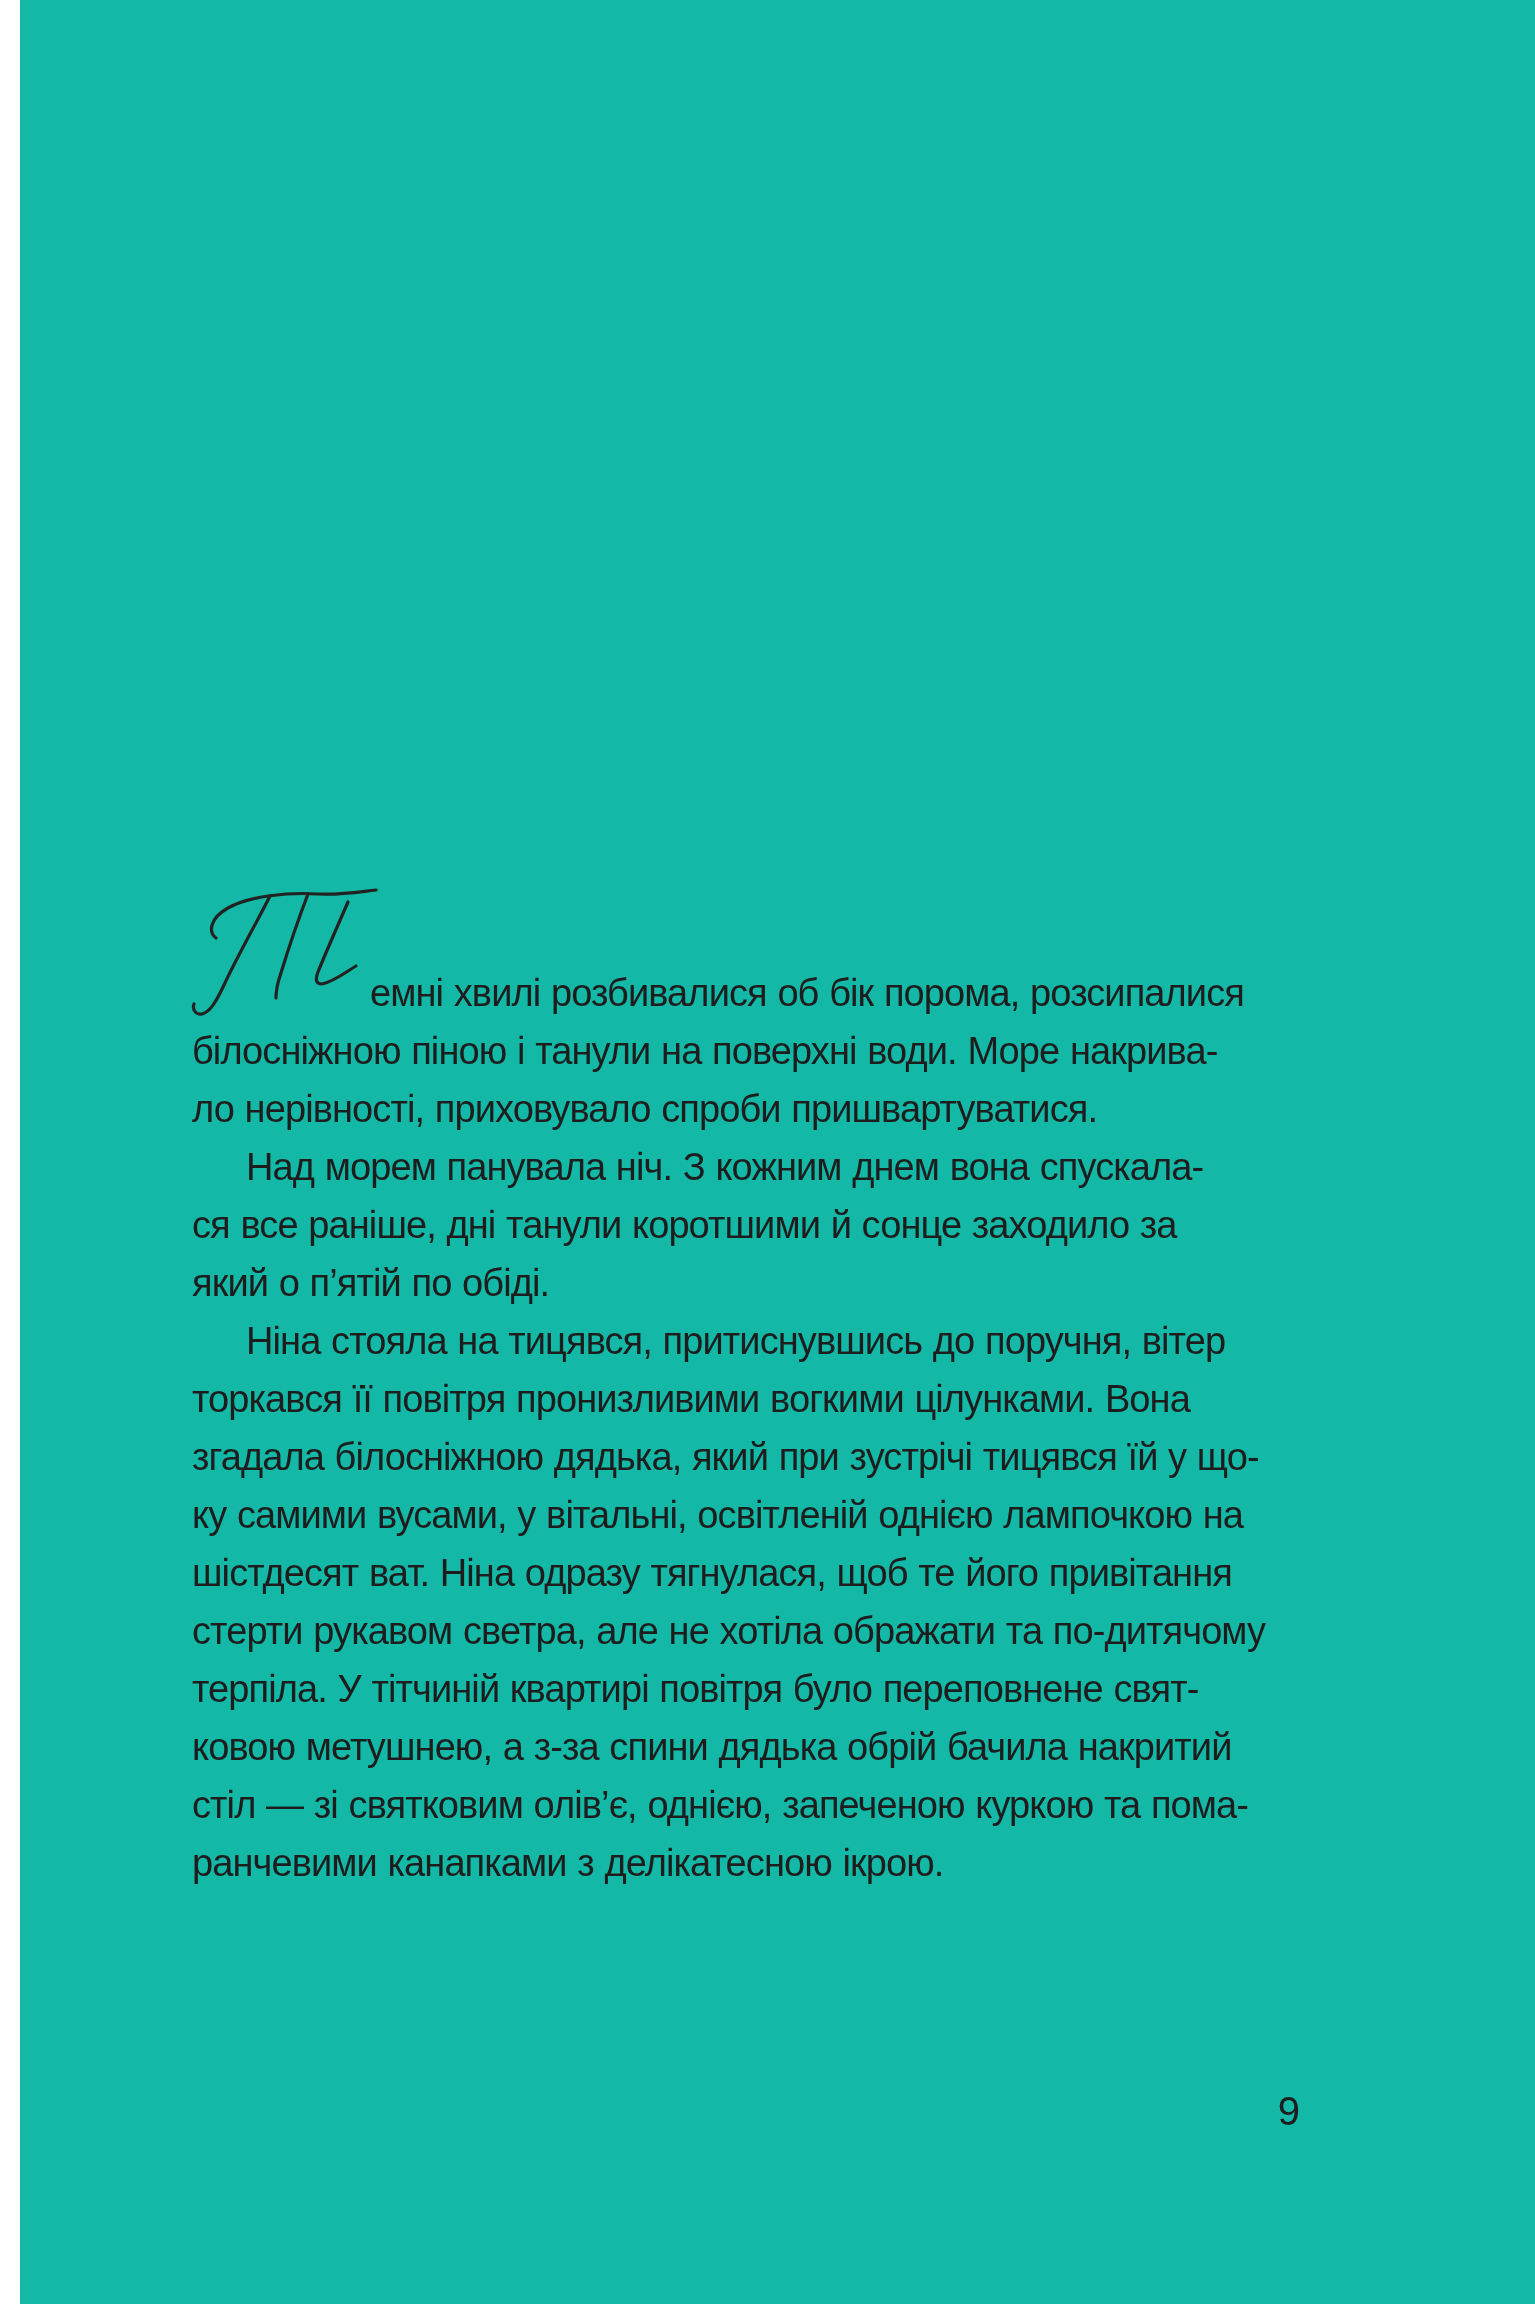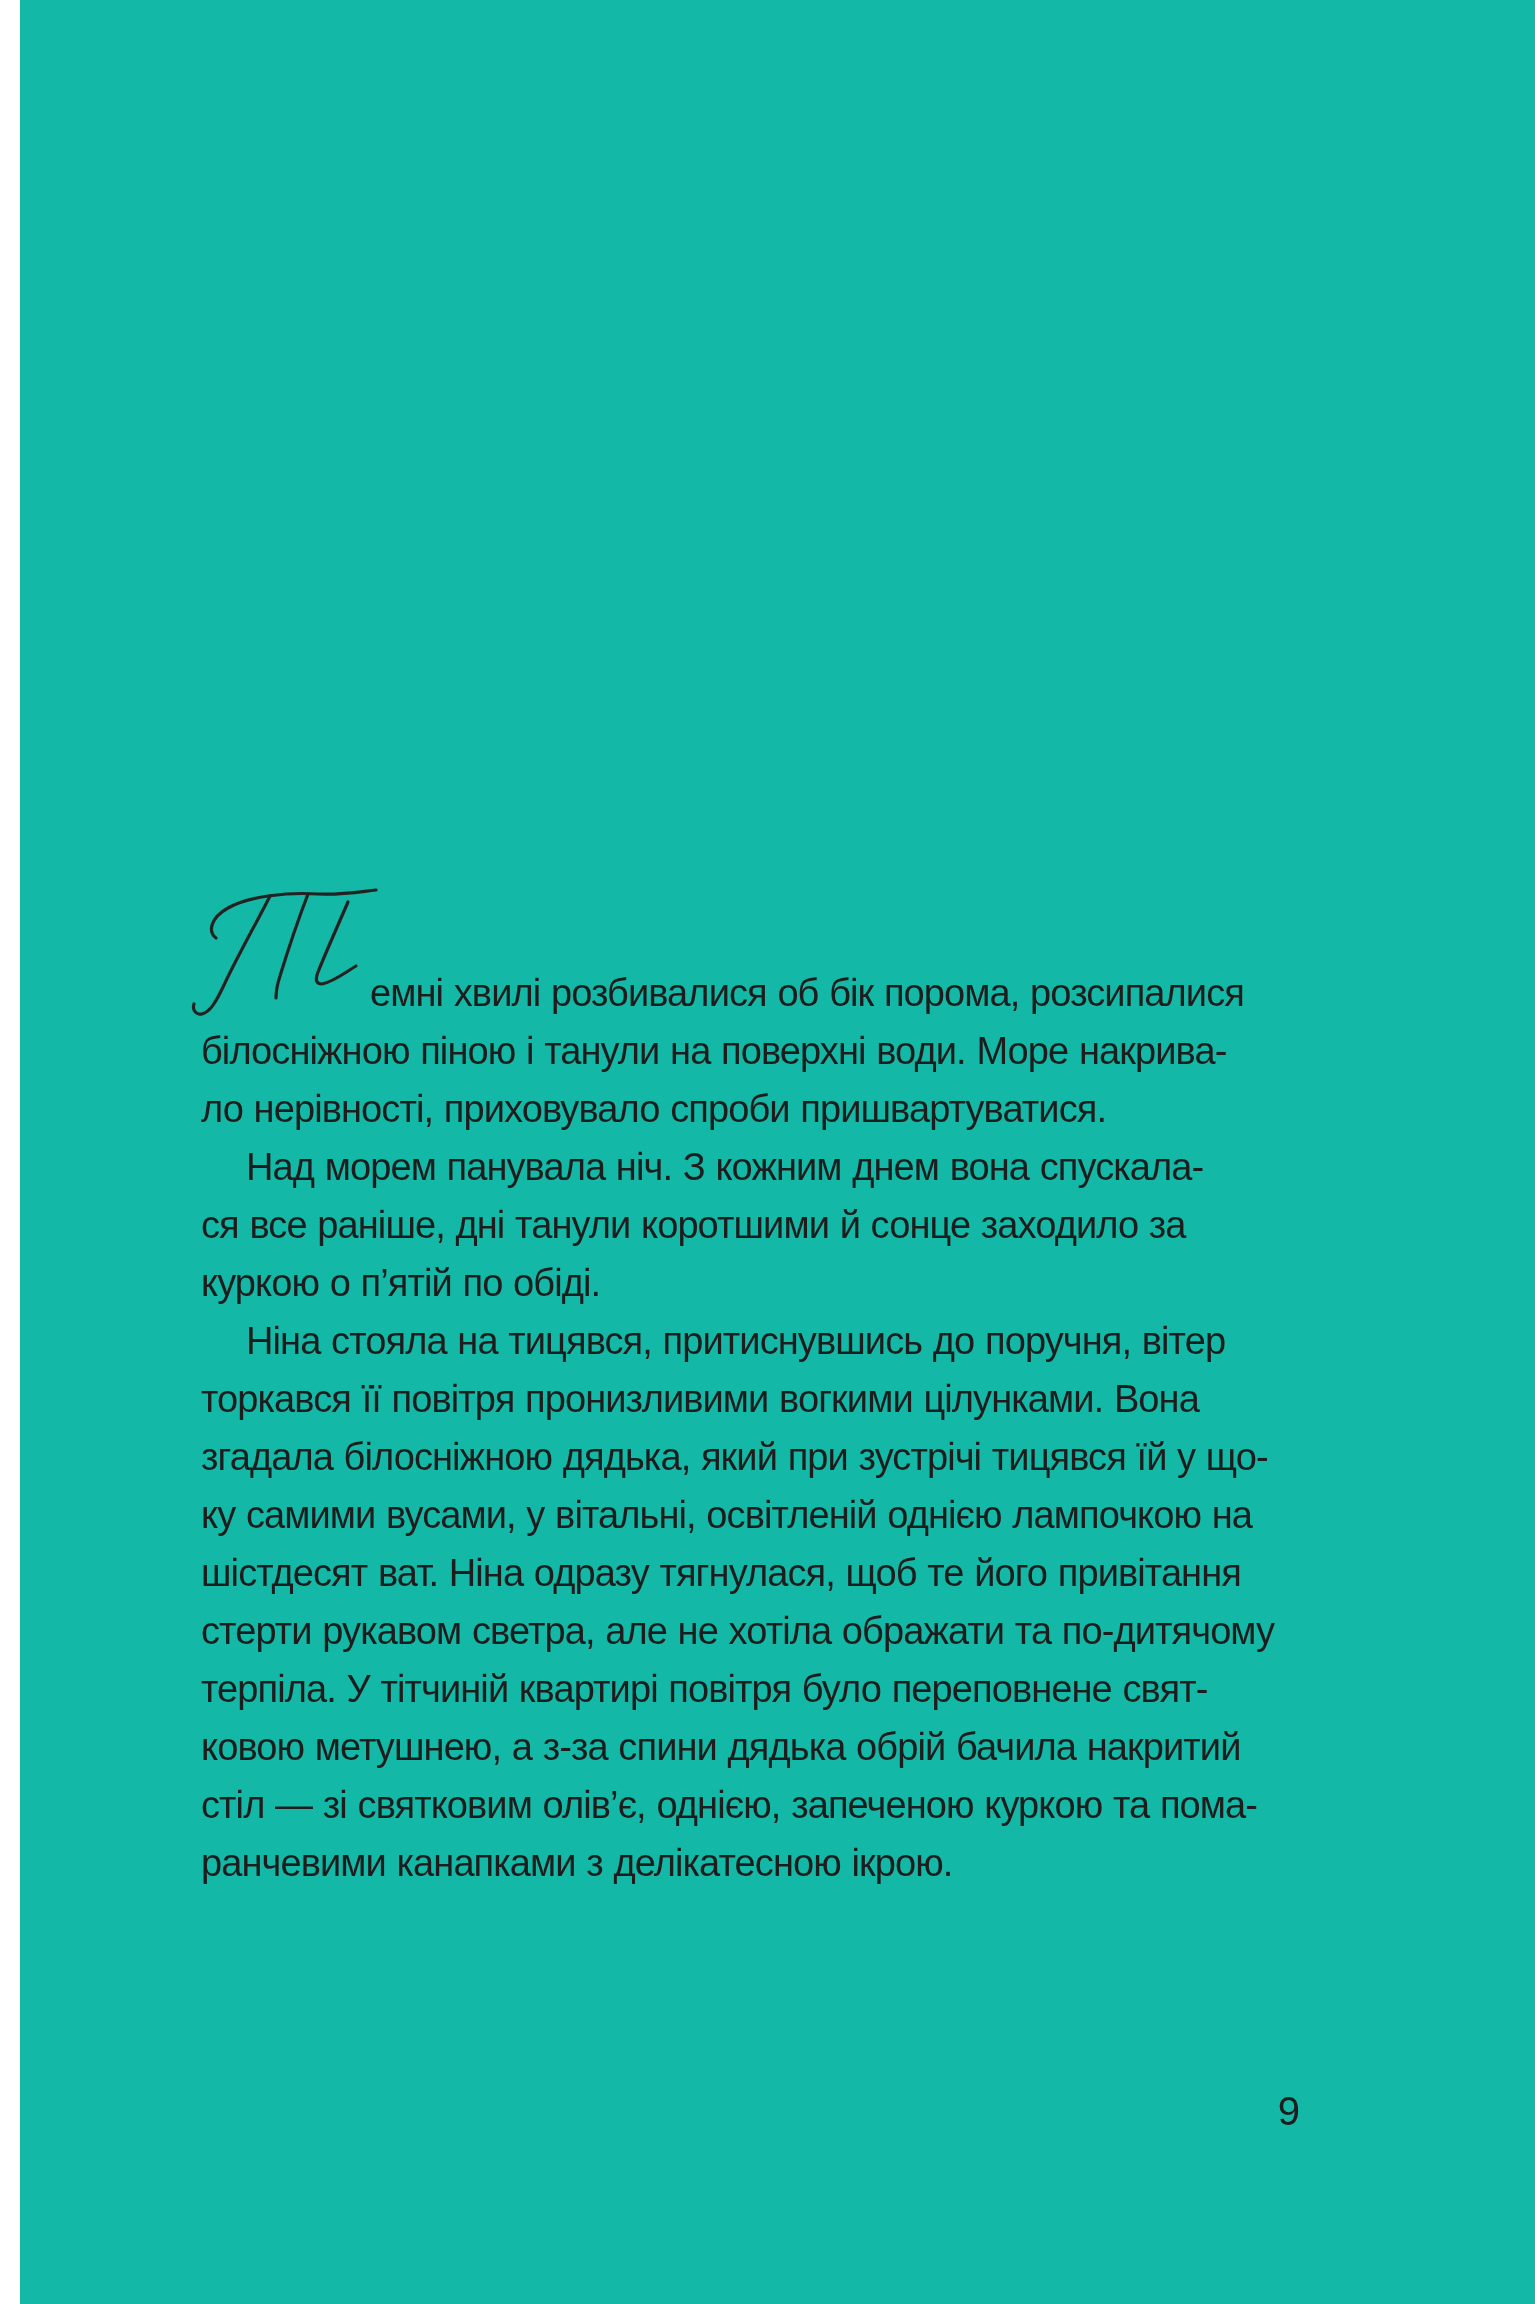--- a/index.html
+++ b/index.html
@@ -43,21 +43,21 @@
       white-space: nowrap;
     }
     .text-block {
       position: absolute;
       left: 165px;
       top: 0;
       width: 963px;
     }
     .line {
       position: absolute;
-      left: 16px;
+      left: 7px;
       width: 963px;
       height: 58px;
       font-size: 38px;
       line-height: 58px;
       white-space: nowrap;
       text-align: justify;
       text-align-last: justify;
       letter-spacing: -0.9px;
       word-spacing: 1px;
     }
@@ -105,21 +105,21 @@
   </div>
 
   <div class="text-block">
 
     <div class="line first" style="top:964px">емні хвилі розбивалися об бік порома, розсипалися</div>
     <div class="line" style="top:1022px">білосніжною піною і танули на поверхні води. Море накрива-</div>
     <div class="line last" style="top:1080px">ло нерівності, приховувало спроби пришвартуватися.</div>
 
     <div class="line indent" style="top:1138px">Над морем панувала ніч. З кожним днем вона спускала-</div>
     <div class="line" style="top:1196px">ся все раніше, дні танули коротшими й сонце заходило за</div>
-    <div class="line last" style="top:1254px">куркою о п’ятій по обіді.</div>
+    <div class="line last" style="top:1254px">який о п’ятій по обіді.</div>
 
     <div class="line indent" style="top:1312px">Ніна стояла на тицявся, притиснувшись до поручня, вітер</div>
     <div class="line" style="top:1370px">торкався її повітря пронизливими вогкими цілунками. Вона</div>
     <div class="line" style="top:1428px">згадала білосніжною дядька, який при зустрічі тицявся їй у що-</div>
     <div class="line" style="top:1486px">ку самими вусами, у вітальні, освітленій однією лампочкою на</div>
     <div class="line" style="top:1544px">шістдесят ват. Ніна одразу тягнулася, щоб те його привітання</div>
     <div class="line" style="top:1602px">стерти рукавом светра, але не хотіла ображати та по-дитячому</div>
     <div class="line" style="top:1660px">терпіла. У тітчиній квартирі повітря було переповнене свят-</div>
     <div class="line" style="top:1718px">ковою метушнею, а з-за спини дядька обрій бачила накритий</div>
     <div class="line" style="top:1776px">стіл — зі святковим олів’є, однією, запеченою куркою та пома-</div>

